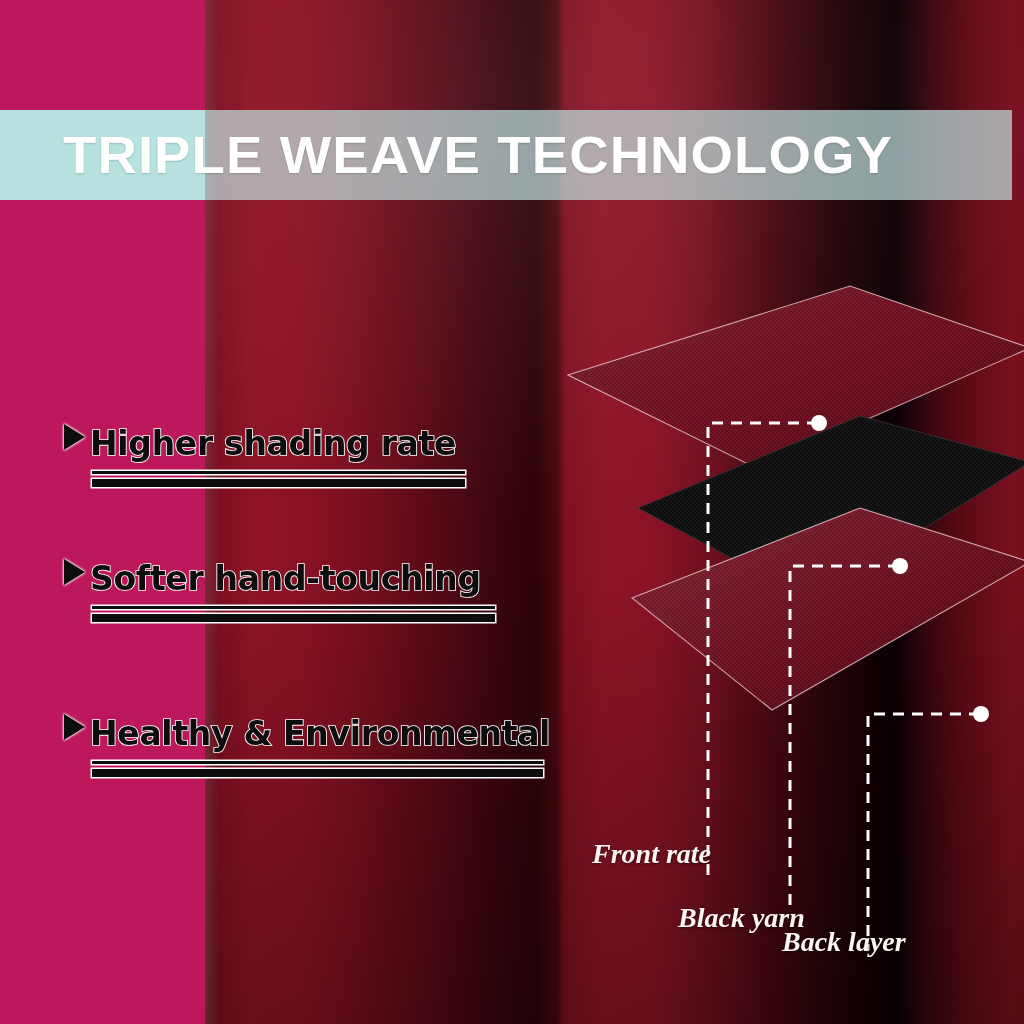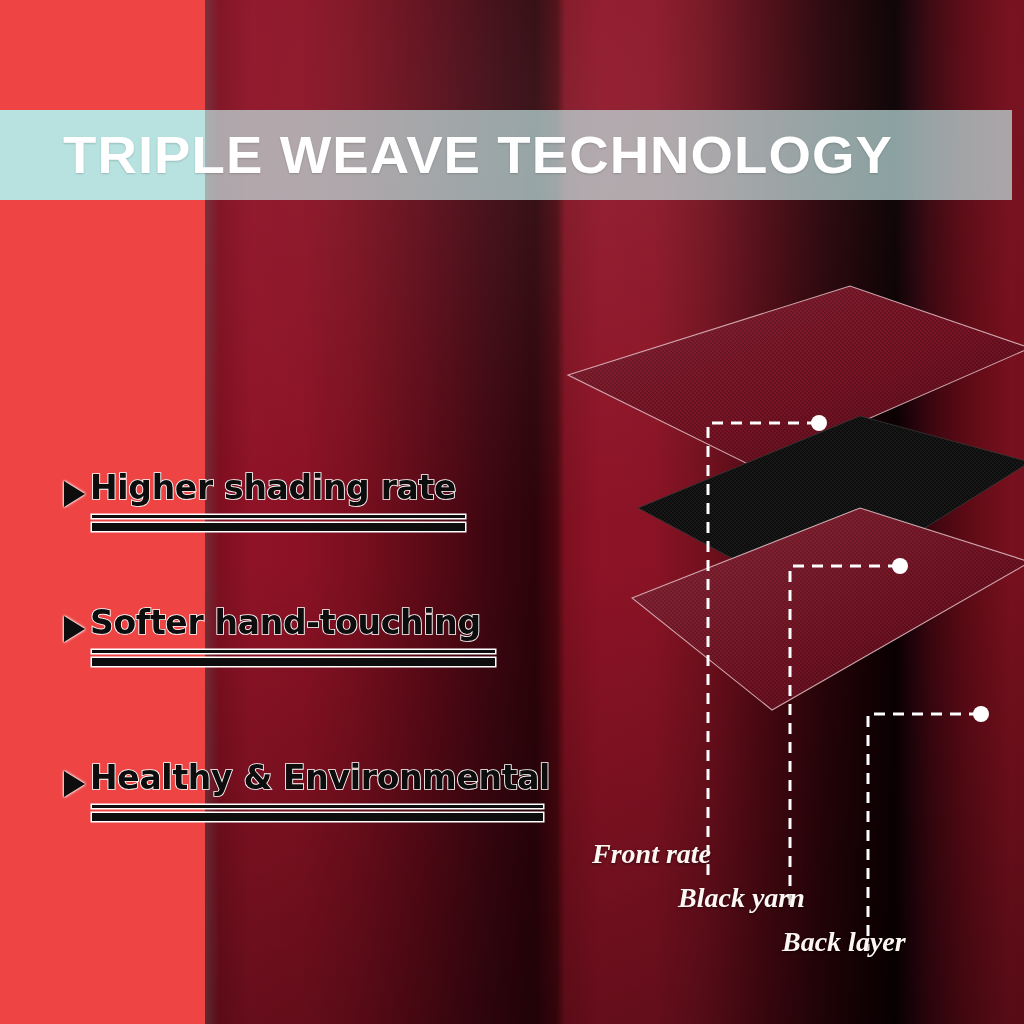--- a/index.html
+++ b/index.html
@@ -2,21 +2,21 @@
 <html><head>
 <meta charset="utf-8">
 <style>
   html,body{margin:0;padding:0;background:#fff;}
   body{font-family:"Liberation Sans",sans-serif;}
 
   #stage{
     position:relative;
     width:1024px;height:1024px;
     overflow:hidden;
-    background:#ef4444;
+    background:#be185d;
   }
 
   
   .curtain{
     position:absolute;
     top:0;left:205px;right:0;bottom:0;
     background:
       linear-gradient(90deg,
         #5e0a16 0px,
         #7e0f20 14px,
@@ -81,21 +81,21 @@
     letter-spacing:1px;
     transform:scaleX(1.05);
     transform-origin:left center;
     white-space:nowrap;
     text-shadow:0 1px 2px rgba(0,0,0,.18);
   }
 
   
   .features{position:absolute;left:0;top:0;width:100%;height:100%;}
   .feature{position:absolute;left:64px;}
-  .feature .row{display:flex;align-items:flex-end;margin-top:44px;}
+  .feature .row{display:flex;align-items:flex-start;}
   .bullet{
     width:0;height:0;
     border-left:21px solid #0d0d0d;
     border-top:13px solid transparent;
     border-bottom:13px solid transparent;
     margin-right:5px;
     filter:drop-shadow(0 0 1.2px #fff) drop-shadow(0 0 1.2px #fff);
   }
   .ftext{
     font-family:"DejaVu Sans",sans-serif;
@@ -237,16 +237,16 @@
       <path d="M818 423 L708 423 L708 880"></path>
       <path d="M899 566 L790 566 L790 912"></path>
       <path d="M980 714 L868 714 L868 950"></path>
     </g>
     <circle cx="819" cy="423" r="8" fill="#ffffff"></circle>
     <circle cx="900" cy="566" r="8" fill="#ffffff"></circle>
     <circle cx="981" cy="714" r="8" fill="#ffffff"></circle>
   </svg>
 
   <div class="callout" style="left:592px;top:838px">Front rate</div>
-  <div class="callout" style="left:678px;top:882px">Black yarn</div>
+  <div class="callout" style="left:678px;top:902px">Black yarn</div>
   <div class="callout" style="left:782px;top:926px">Back layer</div>
 
 </div>
 
 </body></html>

